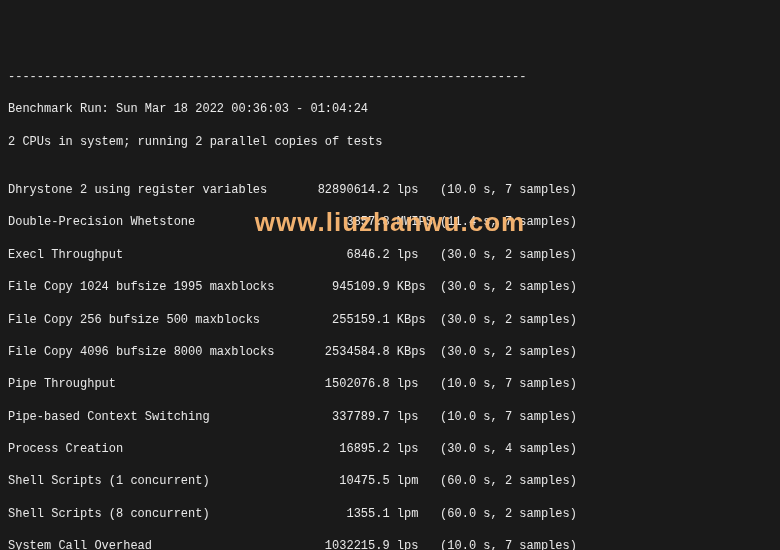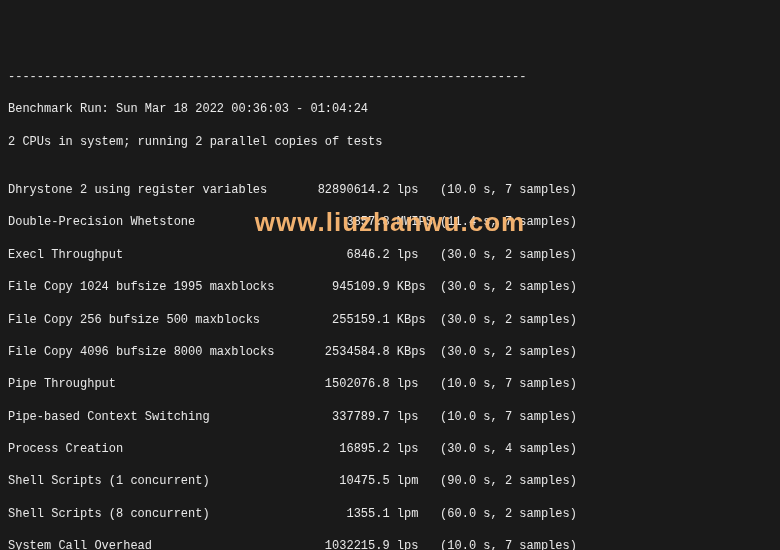--- a/index.html
+++ b/index.html
@@ -42,21 +42,21 @@
 <span class="line"></span>
 <span class="line">Dhrystone 2 using register variables       82890614.2 lps   (10.0 s, 7 samples)</span>
 <span class="line">Double-Precision Whetstone                     3857.8 MWIPS (11.4 s, 7 samples)</span>
 <span class="line">Execl Throughput                               6846.2 lps   (30.0 s, 2 samples)</span>
 <span class="line">File Copy 1024 bufsize 1995 maxblocks        945109.9 KBps  (30.0 s, 2 samples)</span>
 <span class="line">File Copy 256 bufsize 500 maxblocks          255159.1 KBps  (30.0 s, 2 samples)</span>
 <span class="line">File Copy 4096 bufsize 8000 maxblocks       2534584.8 KBps  (30.0 s, 2 samples)</span>
 <span class="line">Pipe Throughput                             1502076.8 lps   (10.0 s, 7 samples)</span>
 <span class="line">Pipe-based Context Switching                 337789.7 lps   (10.0 s, 7 samples)</span>
 <span class="line">Process Creation                              16895.2 lps   (30.0 s, 4 samples)</span>
-<span class="line">Shell Scripts (1 concurrent)                  10475.5 lpm   (90.0 s, 2 samples)</span>
+<span class="line">Shell Scripts (1 concurrent)                  10475.5 lpm   (60.0 s, 2 samples)</span>
 <span class="line">Shell Scripts (8 concurrent)                   1355.1 lpm   (60.0 s, 2 samples)</span>
 <span class="line">System Call Overhead                        1032215.9 lps   (10.0 s, 7 samples)</span>
 <span class="line"></span>
 
 
 
 
 
 
 

